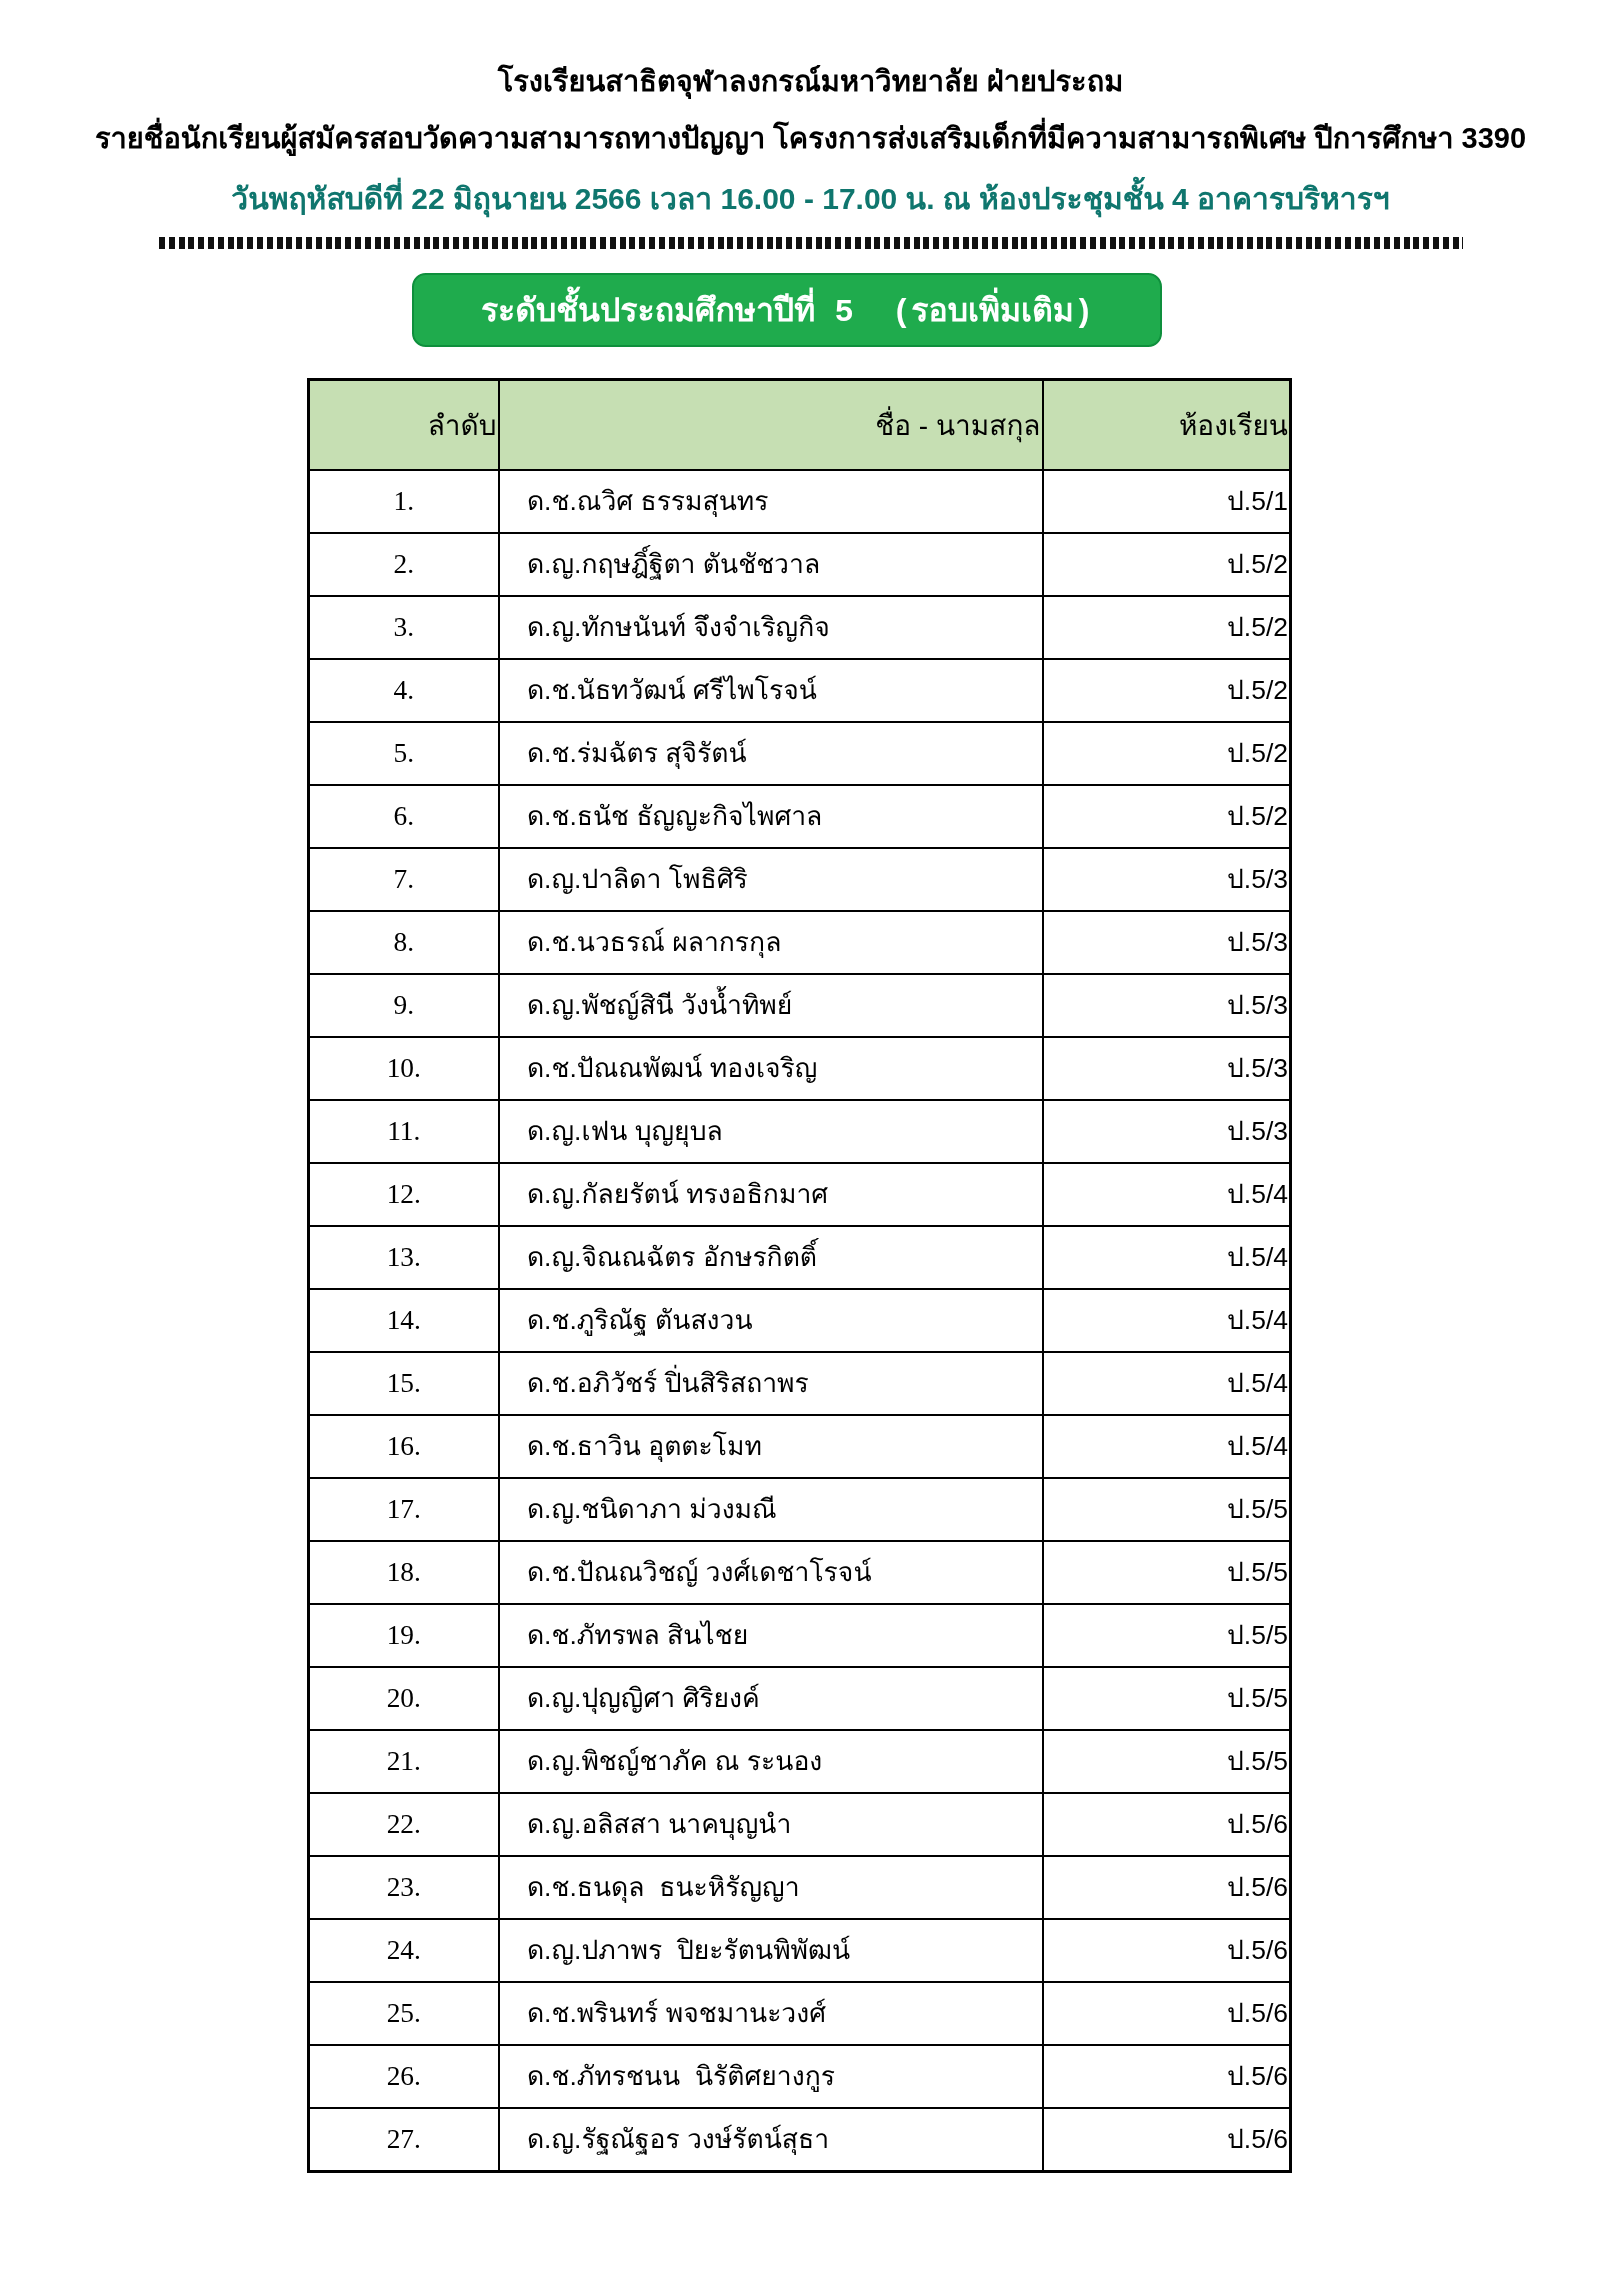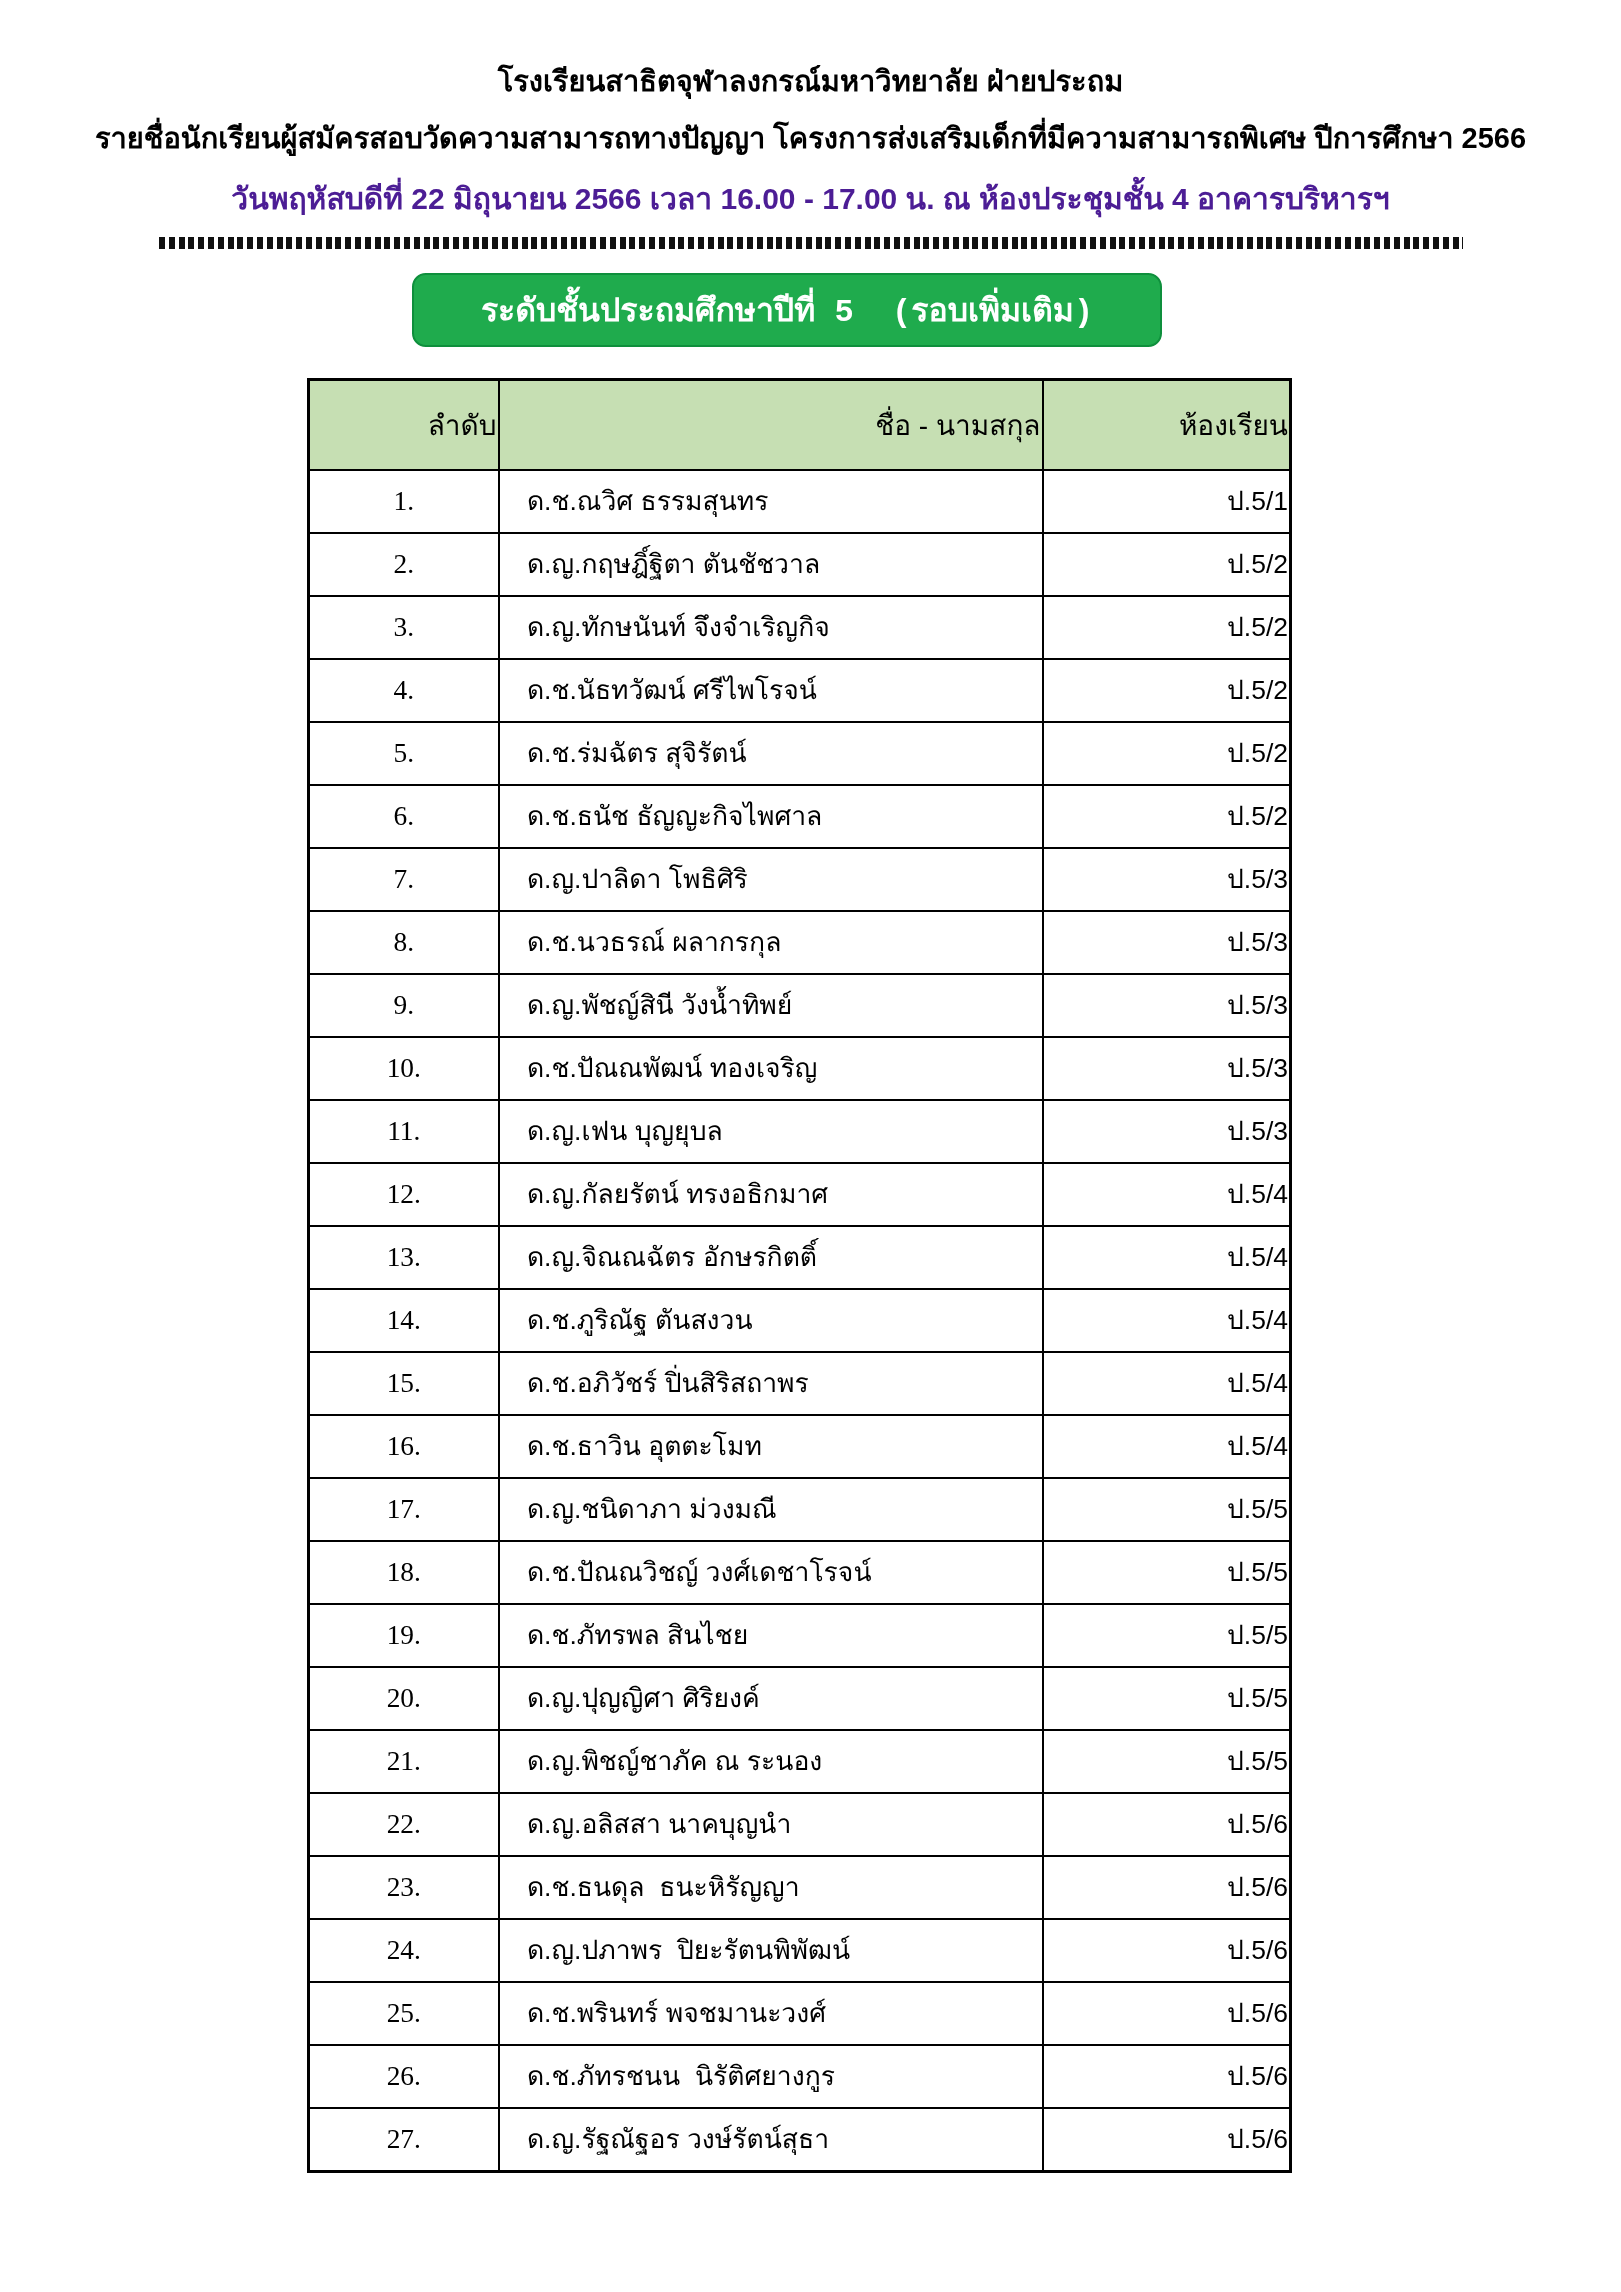--- a/index.html
+++ b/index.html
@@ -33,21 +33,21 @@
     font-weight: bold;
     color: #000000;
     line-height: 1.15;
     white-space: pre-wrap;
   }
   .schedule {
     margin-top: 19.6px;
     text-align: center;
     font-size: 30px;
     font-weight: bold;
-    color: #4c1d95;
+    color: #0f766e;
     white-space: pre-wrap;
   }
   .dotted-divider {
     margin: 15.7px auto 0 auto;
     width: 1304px;
     height: 11.8px;
     background: repeating-linear-gradient(90deg, #111 0px, #111 5.9px, transparent 5.9px, transparent 9.8px);
   }
   .grade-banner {
     margin-top: 23.5px;
@@ -118,21 +118,21 @@
     text-align: right;
   }
 </style>
 </head>
 <body>
 
 <div class="page">
 
   <div class="title">โรงเรียนสาธิตจุฬาลงกรณ์มหาวิทยาลัย ฝ่ายประถม</div>
 
-  <div class="subtitle">รายชื่อนักเรียนผู้สมัครสอบวัดความสามารถทางปัญญา โครงการส่งเสริมเด็กที่มีความสามารถพิเศษ ปีการศึกษา 2566</div>
+  <div class="subtitle">รายชื่อนักเรียนผู้สมัครสอบวัดความสามารถทางปัญญา โครงการส่งเสริมเด็กที่มีความสามารถพิเศษ ปีการศึกษา 3390</div>
 
   <div class="schedule">วันพฤหัสบดีที่ 22 มิถุนายน 2566 เวลา 16.00 - 17.00 น. ณ ห้องประชุมชั้น 4 อาคารบริหารฯ</div>
 
   <div class="dotted-divider"></div>
 
   <div class="grade-banner">
     <span>ระดับชั้นประถมศึกษาปีที่ 5  (รอบเพิ่มเติม)</span>
   </div>
 
   <table class="student-table">

